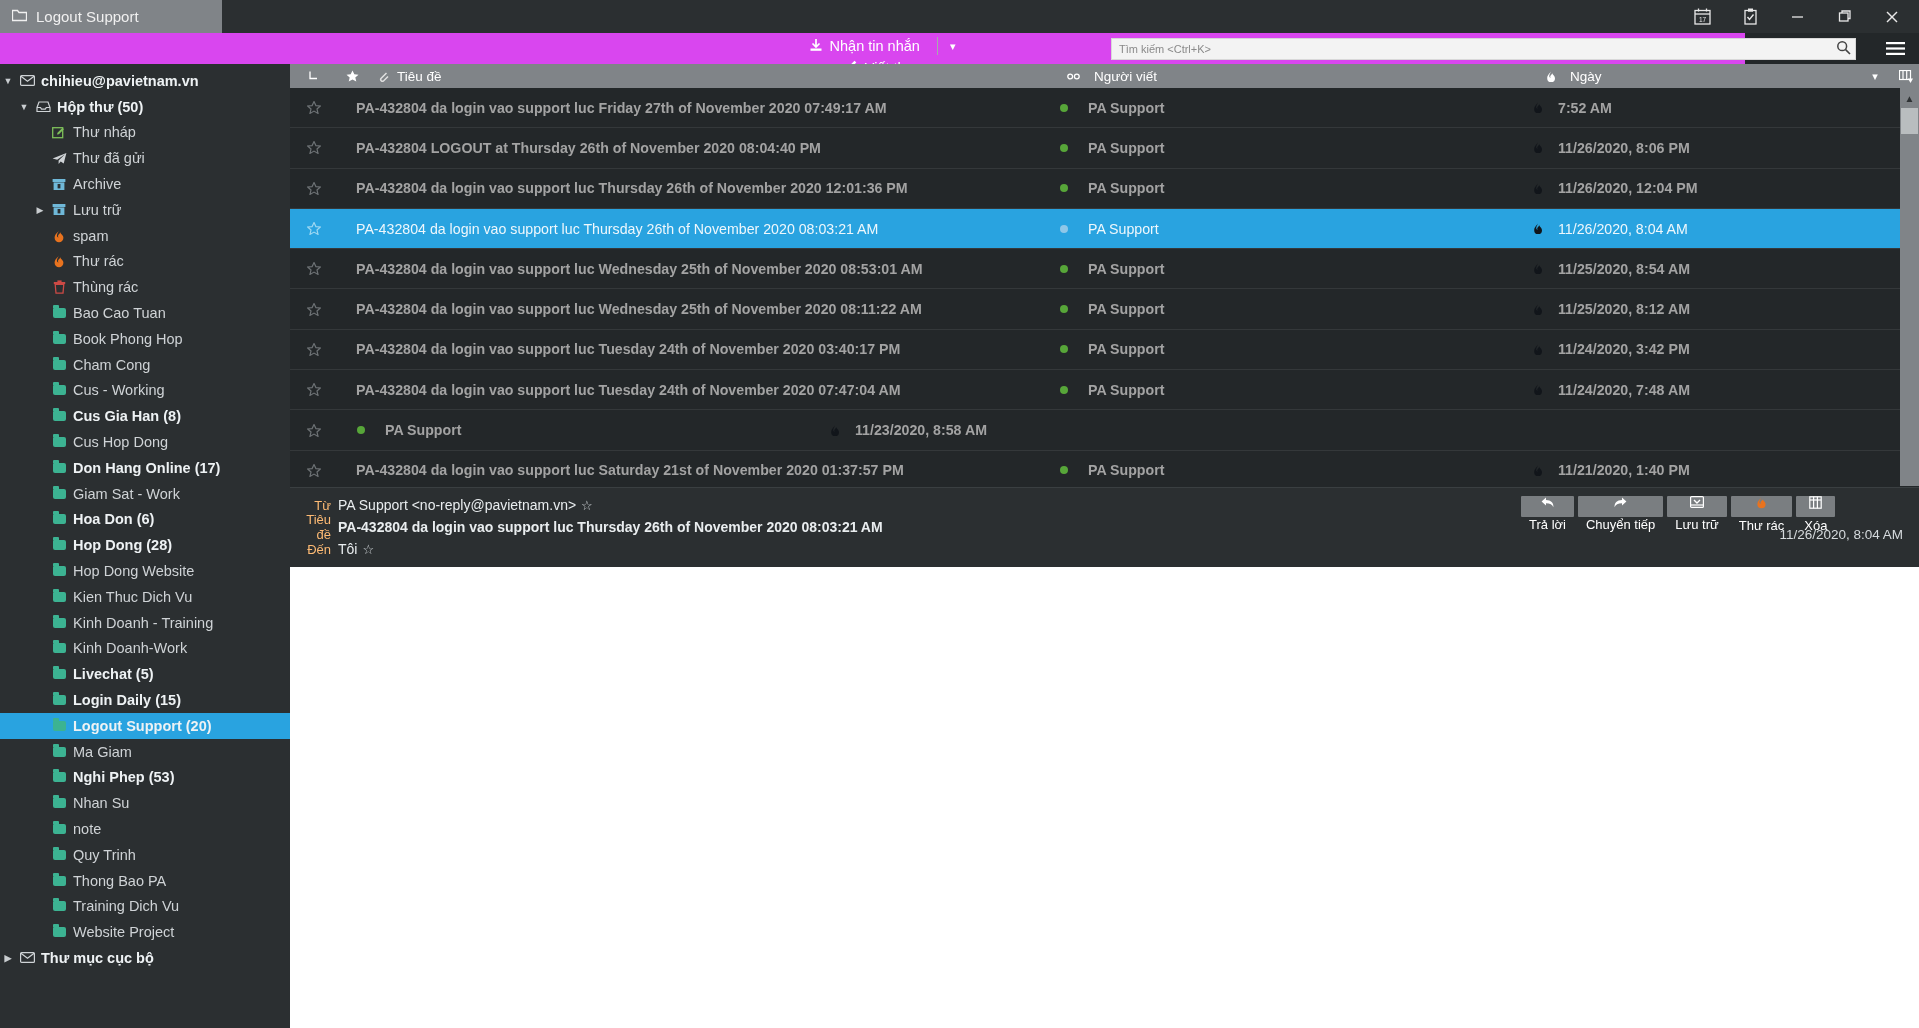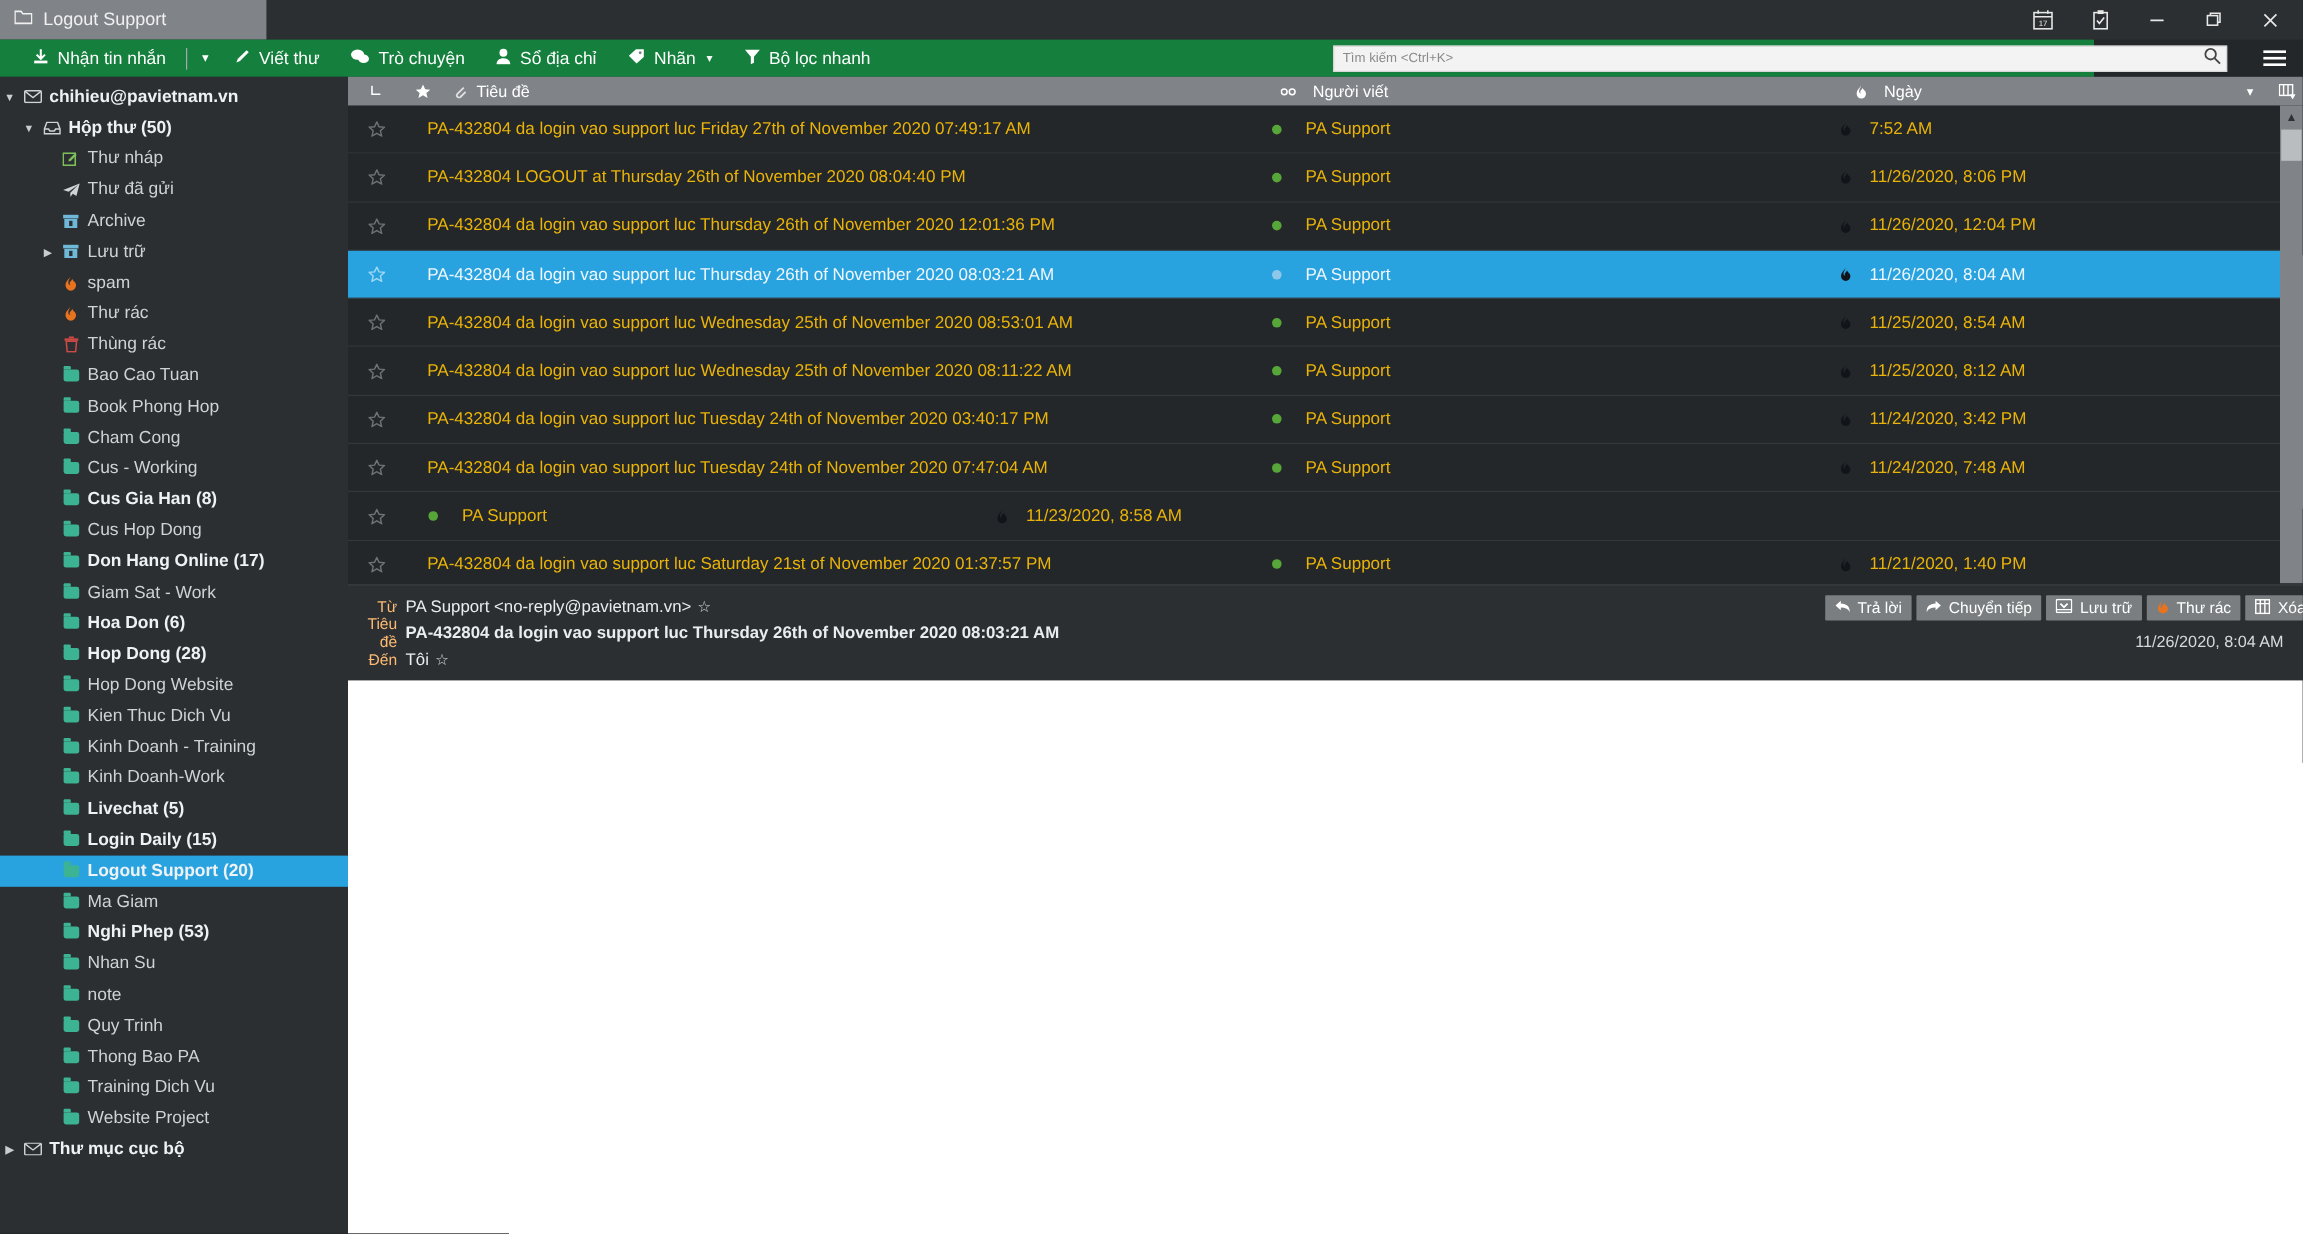--- a/index.html
+++ b/index.html
@@ -29,22 +29,22 @@
     color: #e8e8e8;
   }
   .tb-win {
     width: 47px; height: 33px; display: flex; align-items: center; justify-content: center;
     color: #e8e8e8;
   }
 
   
   .toolbar {
     position: absolute; top: 33px; left: 0; width: 1745px; height: 31px;
-    background: #15803d; display: flex; align-items: center;
-    padding-left: 14px; gap: 0;
+    background: #d946ef; display: flex; align-items: center;
+    padding-left: 14px; gap: 0; flex-direction: column;
   }
   .tb-btn {
     display: flex; align-items: center; gap: 7px;
     height: 26px; padding: 0 13px; color: #ffffff; font-size: 14.5px;
     white-space: nowrap;
   }
   .tb-btn .caret { font-size: 10px; opacity: .95; margin-left: 2px; }
   .tb-split {
     display: flex; align-items: center; height: 26px; color: #fff; font-size: 14.5px;
   }
@@ -92,22 +92,22 @@
     position: absolute; top: 64px; left: 290px; width: 1629px; height: 24px;
     background: #808488; display: flex; align-items: center;
     color: #ffffff; font-size: 13.5px;
   }
   .hcell { display: flex; align-items: center; gap: 9px; height: 24px; }
   .hcell .hi { width: 14px; display: flex; justify-content: center; align-items: center; }
 
   .msglist { position: absolute; top: 88px; left: 290px; width: 1610px; height: 398px; overflow: hidden; }
   .mrow {
     display: flex; align-items: center; height: 40.3px;
-    border-bottom: 1px solid #34383a; color: #eab308; font-size: 14.2px;
-    white-space: nowrap; font-weight: normal; background: #232729;
+    border-bottom: 1px solid #34383a; color: #a3a3a3; font-size: 14.2px;
+    white-space: nowrap; font-weight: bold; background: #232729;
   }
   .mrow.sel { background: #29a3e0; font-weight: normal; color: #eef7fc; }
   .m-star { width: 47px; flex: 0 0 47px; display: flex; justify-content: center; color: #6d7275; }
   .mrow.sel .m-star { color: #9ed8f2; }
   .m-subj { flex: 0 0 703px; padding-left: 19px; overflow: hidden; }
   .m-dot { width: 48px; flex: 0 0 48px; display: flex; justify-content: center; }
   .dot { width: 8px; height: 8px; border-radius: 50%; background: #57a639; }
   .mrow.sel .dot { background: #8fc7e8; }
   .m-auth { flex: 0 0 430px; }
   .m-flame { width: 40px; flex: 0 0 40px; display: flex; justify-content: center; }
@@ -126,21 +126,21 @@
   }
   .mh-line { display: flex; align-items: center; height: 22px; font-size: 14px; }
   .mh-lbl { width: 48px; flex: 0 0 48px; text-align: right; color: #fdba74; font-size: 13px; padding-right: 7px; }
   .mh-val { color: #e9edef; }
   .mh-val.bold { font-weight: bold; }
   .mh-star { color: #cfd4d7; font-size: 13px; margin-left: 5px; }
 
   .actions { position: absolute; top: 496px; left: 1521px; display: flex; gap: 4px; }
   .abtn {
     display: flex; align-items: center; gap: 6px; height: 21px; padding: 0 8px;
-    background: #7a7e81; color: #ffffff; font-size: 13px; white-space: nowrap; border-radius: 1px;
+    background: #7a7e81; color: #ffffff; font-size: 13px; white-space: nowrap; border-radius: 1px; flex-direction: column;
   }
   .mh-date {
     position: absolute; top: 527px; right: 16px; color: #d5dadd; font-size: 13.5px;
   }
 
   
   .msgbody {
     position: absolute; top: 567px; left: 290px; width: 1629px; height: 461px;
     background: #ffffff; color: #000000;
     font-family: "Liberation Serif", serif; font-size: 17px; line-height: 20px;

